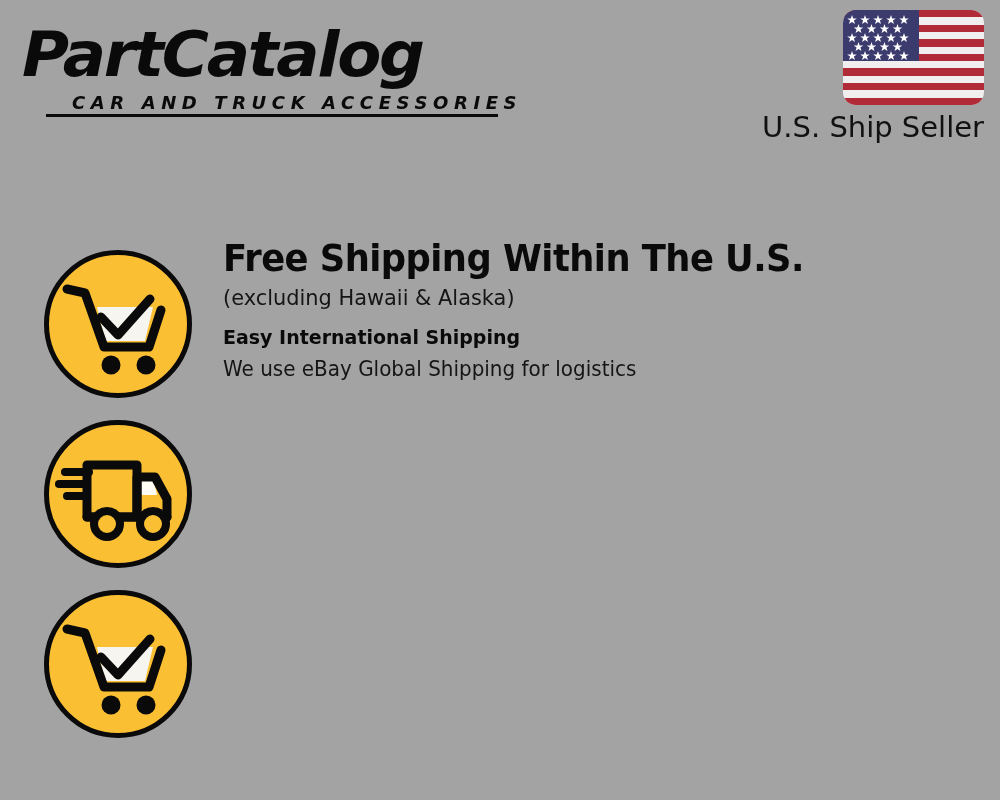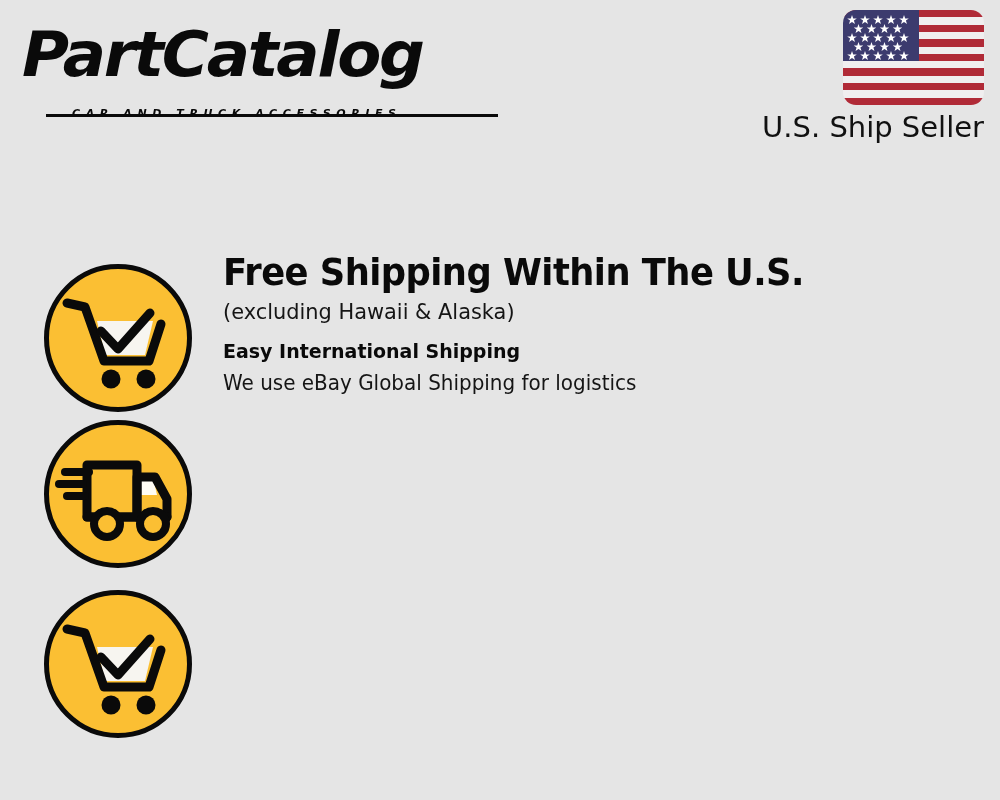--- a/index.html
+++ b/index.html
@@ -9,21 +9,21 @@
     height: 800px;
     background: #ffffff;
     font-family: "Liberation Sans", sans-serif;
     overflow: hidden;
   }
 
   .page {
     position: relative;
     width: 1000px;
     height: 800px;
-    background: #e5e5e5;
+    background: #a3a3a3;
   }
 
   
   .header { position: absolute; top: 0; left: 0; width: 1000px; height: 170px; }
 
   .brand-block {
     position: absolute;
     left: 22px;
     top: 22px;
     width: 470px;
@@ -43,25 +43,24 @@
     transform-origin: left center;
   }
 
   .brand-tagline {
     position: absolute;
     left: 50px;
     top: 70px;
     font-family: "DejaVu Sans", sans-serif;
     font-weight: 700;
     font-style: italic;
-    font-size: 11px;
+    font-size: 18px;
     letter-spacing: 5.6px;
     color: #0a0a0a;
     white-space: nowrap;
-    margin-top: 15px;
   }
 
   .brand-rule {
     position: absolute;
     left: 24px;
     top: 92px;
     width: 452px;
     height: 3px;
     background: #0a0a0a;
   }
@@ -107,21 +106,21 @@
     font-size: 29px;
     line-height: 34px;
     color: #111111;
     white-space: nowrap;
   }
 
   
   .features { position: absolute; left: 0; top: 232px; width: 1000px; }
 
   .feature-row { position: absolute; left: 0; width: 1000px; }
-  .row-0 { top: 16px;   height: 175px; padding-left: 48px; }
+  .row-0 { top: 2px;   height: 175px; padding-left: 48px; }
   .row-1 { top: 172px; height: 170px; }
   .row-2 { top: 342px; height: 170px; }
 
   .badge {
     position: absolute;
     left: 44px;
     width: 148px;
     height: 148px;
     border-radius: 50%;
     background: #fbbf33;

